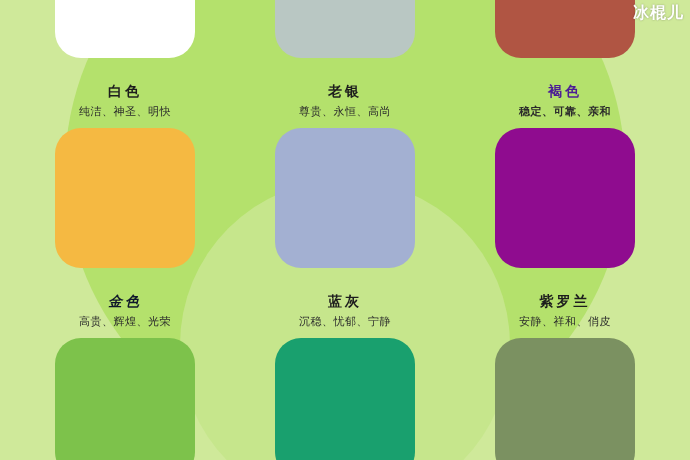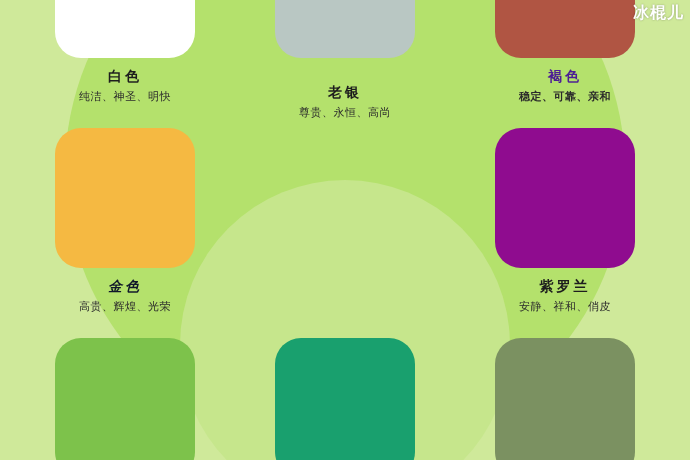--- a/index.html
+++ b/index.html
@@ -78,21 +78,21 @@
 
   .swatch {
     width: 140px;
     height: 140px;
     margin: 0 auto;
     border-radius: 26px;
   }
 
   .card-text {
     text-align: center;
-    padding-top: 9px;
+    padding-top: 24px;
   }
 
   .swatch-name {
     font-size: 14px;
     font-weight: bold;
     color: #1d1d1d;
     letter-spacing: 3px;
     line-height: 18px;
     white-space: nowrap;
   }
@@ -134,36 +134,43 @@
       <div class="card col-0 row-0">
         <div class="swatch" style="background: rgb(255, 255, 255);"></div>
         <div class="card-text">
           <div class="swatch-name" style="color: rgb(29, 29, 29);">白色</div>
           <div class="swatch-desc" style="color: rgb(43, 43, 43);">纯洁、神圣、明快</div>
         </div>
       </div>
       <div class="card col-1 row-0">
         <div class="swatch" style="background: rgb(185, 199, 195);"></div>
         <div class="card-text">
-          <div class="swatch-name" style="color: rgb(29, 29, 29); margin-top: 16px;">老银</div>
+          <div class="swatch-name" style="color: rgb(29, 29, 29);">老银</div>
           <div class="swatch-desc" style="color: rgb(43, 43, 43);">尊贵、永恒、高尚</div>
         </div>
       </div>
       <div class="card col-2 row-0">
         <div class="swatch" style="background: rgb(176, 85, 67);"></div>
         <div class="card-text">
           <div class="swatch-name" style="color: #4c1d95;">褐色</div>
           <div class="swatch-desc" style="color: rgb(43, 43, 43); font-weight: bold;">稳定、可靠、亲和</div>
         </div>
       </div>
       <div class="card col-0 row-1">
         <div class="swatch" style="background: rgb(245, 185, 66);"></div>
         <div class="card-text">
           <div class="swatch-name" style="color: #0f172a; font-style: italic;">金色</div>
           <div class="swatch-desc" style="color: rgb(43, 43, 43);">高贵、辉煌、光荣</div>
+        </div>
+      </div>
+      <div class="card col-1 row-1">
+        <div class="swatch" style="background: rgb(163, 176, 210);"></div>
+        <div class="card-text">
+          <div class="swatch-name" style="color: rgb(29, 29, 29);">蓝灰</div>
+          <div class="swatch-desc" style="color: rgb(43, 43, 43);">沉稳、忧郁、宁静</div>
         </div>
       </div>
       <div class="card col-2 row-1">
         <div class="swatch" style="background: rgb(143, 12, 143);"></div>
         <div class="card-text">
           <div class="swatch-name" style="color: rgb(29, 29, 29);">紫罗兰</div>
           <div class="swatch-desc" style="color: rgb(43, 43, 43);">安静、祥和、俏皮</div>
         </div>
       </div>
       <div class="card col-0 row-2">

